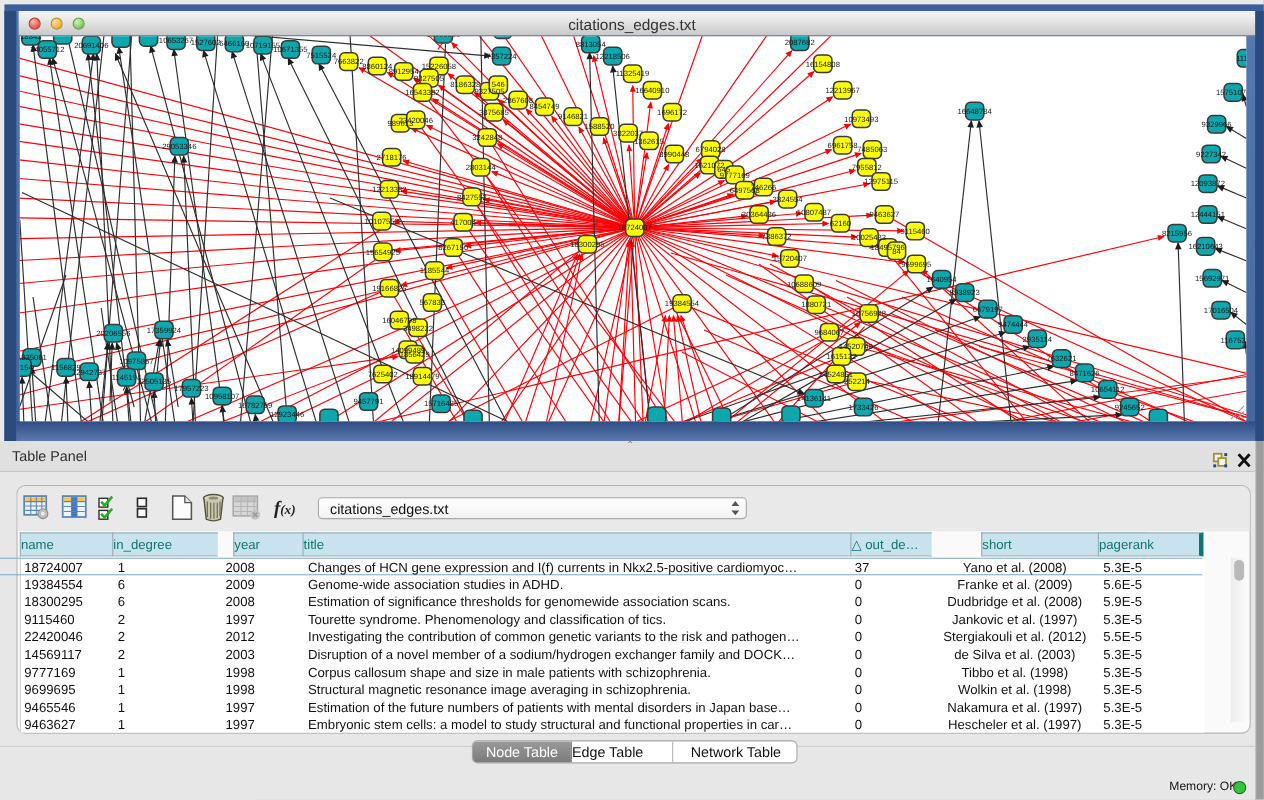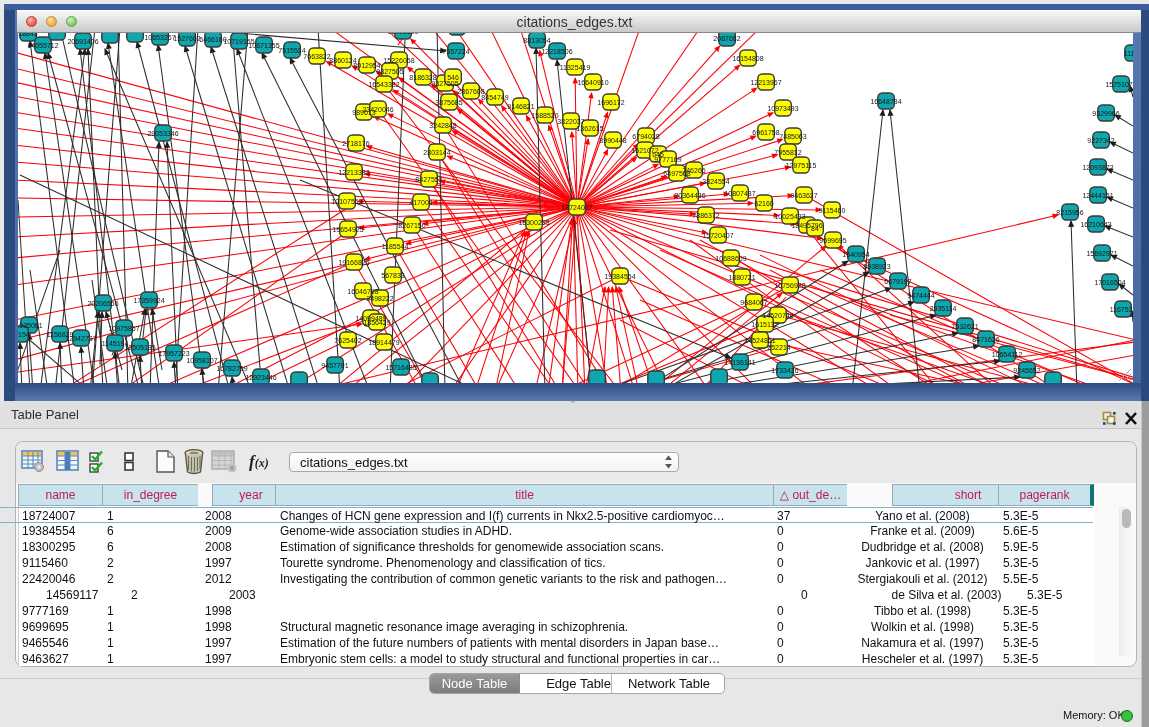--- a/index.html
+++ b/index.html
@@ -1,20 +1,20 @@
 <!DOCTYPE html>
 <html><head><meta charset="utf-8">
 <style>
 *{margin:0;padding:0;box-sizing:border-box}
 html,body{width:1149px;height:727px;overflow:hidden;font-family:"Liberation Sans",sans-serif}
 #stage{position:relative;width:1149px;height:727px;background:#e9e9e9}
 .abs{position:absolute}
 .row{position:absolute;left:0;width:1093px;height:16px;font-size:12px;color:#111}
 .row span{position:absolute;top:1px;white-space:nowrap}
-.hcell{position:absolute;top:484px;height:22px;background:#c9e3ee;border:1px solid #98a9b2;border-right:none;font-size:12px;color:#be185d;text-align:center;line-height:21px}
+.hcell{position:absolute;top:484px;height:22px;background:#c9e3ee;border:1px solid #98a9b2;border-right:none;font-size:12px;color:#0f766e;text-align:left;line-height:21px}
 </style></head>
 <body>
 <div id="stage">
 
  <div class="abs" style="left:0;top:0;width:1149px;height:401px;background:#3d5e9c"></div>
  <div class="abs" style="left:0;top:0;width:1149px;height:4px;background:#e9e9e9"></div>
  <div class="abs" style="left:0;top:0;width:4px;height:401px;background:#e9e9e9"></div>
  <div class="abs" style="left:4px;top:10px;width:11px;height:391px;background:#2b4a7e"></div>
  <div class="abs" style="left:1141px;top:10px;width:8px;height:391px;background:#2b4a7e"></div>
 
@@ -672,32 +672,34 @@
     </div>
     <div class="row" style="top:571px;">
       <span style="left:22px">22420046</span>
       <span style="left:107px">2</span>
       <span style="left:205px">2012</span>
       <span style="left:280px;width:488px;overflow:hidden;white-space:nowrap">Investigating the contribution of common genetic variants to the risk and pathogen…</span>
       <span style="left:777px">0</span>
       <span style="left:847px;width:151px;text-align:center">Stergiakouli et al. (2012)</span>
       <span style="left:1003px">5.5E-5</span>
     </div>
-    <div class="row" style="top:587px;margin-left:24px;">
+    <div class="row" style="top:587px;">
       <span style="left:22px">14569117</span>
       <span style="left:107px">2</span>
       <span style="left:205px">2003</span>
+      <span style="left:280px;width:488px;overflow:hidden;white-space:nowrap">Disruption of a novel member of a sodium/hydrogen exchanger family and DOCK…</span>
       <span style="left:777px">0</span>
       <span style="left:847px;width:151px;text-align:center">de Silva et al. (2003)</span>
       <span style="left:1003px">5.3E-5</span>
     </div>
     <div class="row" style="top:603px;">
       <span style="left:22px">9777169</span>
       <span style="left:107px">1</span>
       <span style="left:205px">1998</span>
+      <span style="left:280px;width:488px;overflow:hidden;white-space:nowrap">Corpus callosum shape and size in male patients with schizophrenia.</span>
       <span style="left:777px">0</span>
       <span style="left:847px;width:151px;text-align:center">Tibbo et al. (1998)</span>
       <span style="left:1003px">5.3E-5</span>
     </div>
     <div class="row" style="top:619px;">
       <span style="left:22px">9699695</span>
       <span style="left:107px">1</span>
       <span style="left:205px">1998</span>
       <span style="left:280px;width:488px;overflow:hidden;white-space:nowrap">Structural magnetic resonance image averaging in schizophrenia.</span>
       <span style="left:777px">0</span>
@@ -723,20 +725,20 @@
       <span style="left:1003px">5.3E-5</span>
     </div>
 
  <div class="abs" style="left:1119px;top:507px;width:15px;height:149px;background:linear-gradient(90deg,#ececec,#fbfbfb)"></div>
  <div class="abs" style="left:1122px;top:509px;width:9px;height:19px;background:#b9b9b9;border-radius:5px"></div>
 
  <div class="abs" style="left:0;top:678px;width:1149px;height:1px;background:#cdcdcd"></div>
 
  <div class="abs" style="left:429px;top:673px;width:296px;height:21px;background:#fff;border:1px solid #a5a5a5;border-radius:5px;overflow:hidden;font-size:13px">
    <div class="abs" style="left:0;top:0;width:90px;height:21px;background:linear-gradient(#9a9a9a,#787878);color:#fff;text-align:center;line-height:20px;border-right:1px solid #888">Node Table</div>
-   <div class="abs" style="left:90px;top:0;width:92px;height:21px;color:#111;text-align:right;line-height:20px;border-right:1px solid #b5b5b5">Edge Table</div>
+   <div class="abs" style="left:90px;top:0;width:92px;height:21px;color:#111;text-align:left;line-height:20px;border-right:1px solid #b5b5b5">Edge Table</div>
    <div class="abs" style="left:182px;top:0;width:114px;height:21px;color:#111;text-align:center;line-height:20px">Network Table</div>
  </div>
 
  <div class="abs" style="left:1141px;top:401px;width:8px;height:326px;background:#9c9c9c;border-left:1px solid #c8c8c8"></div>
 
  <div class="abs" style="left:1063px;top:709px;font-size:11px;color:#111">Memory: OK</div>
  <div class="abs" style="left:1121px;top:710px;width:12px;height:12px;border-radius:50%;background:#35c33c;border:1px solid #1a6e22"></div>
 </div>
 </body></html>

